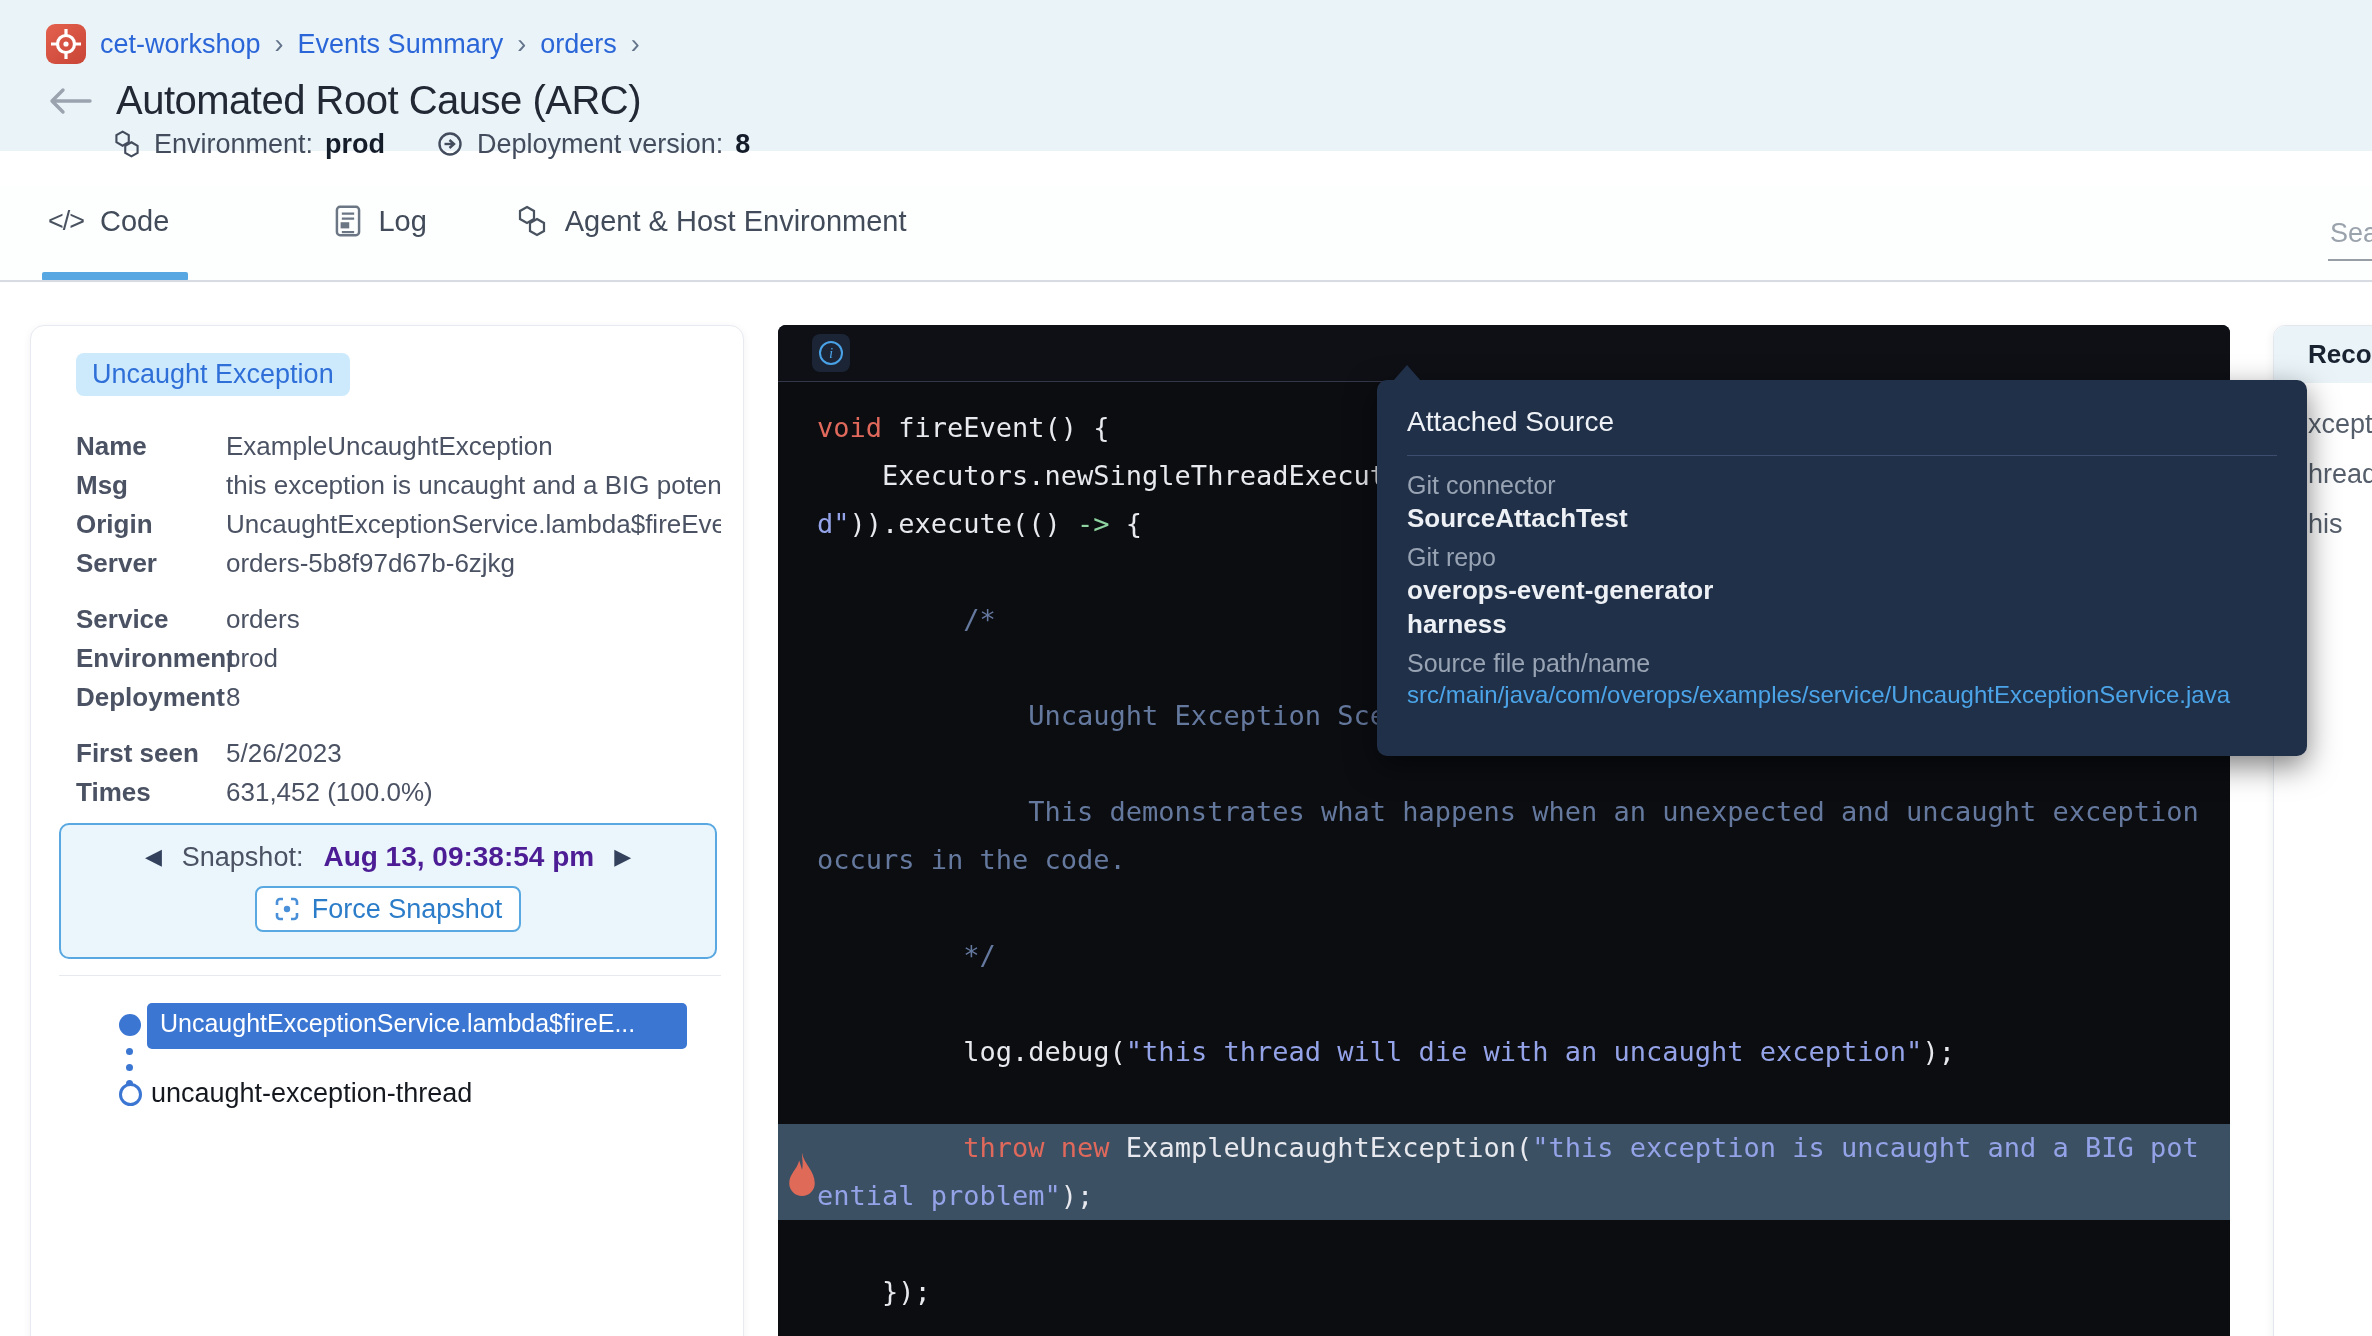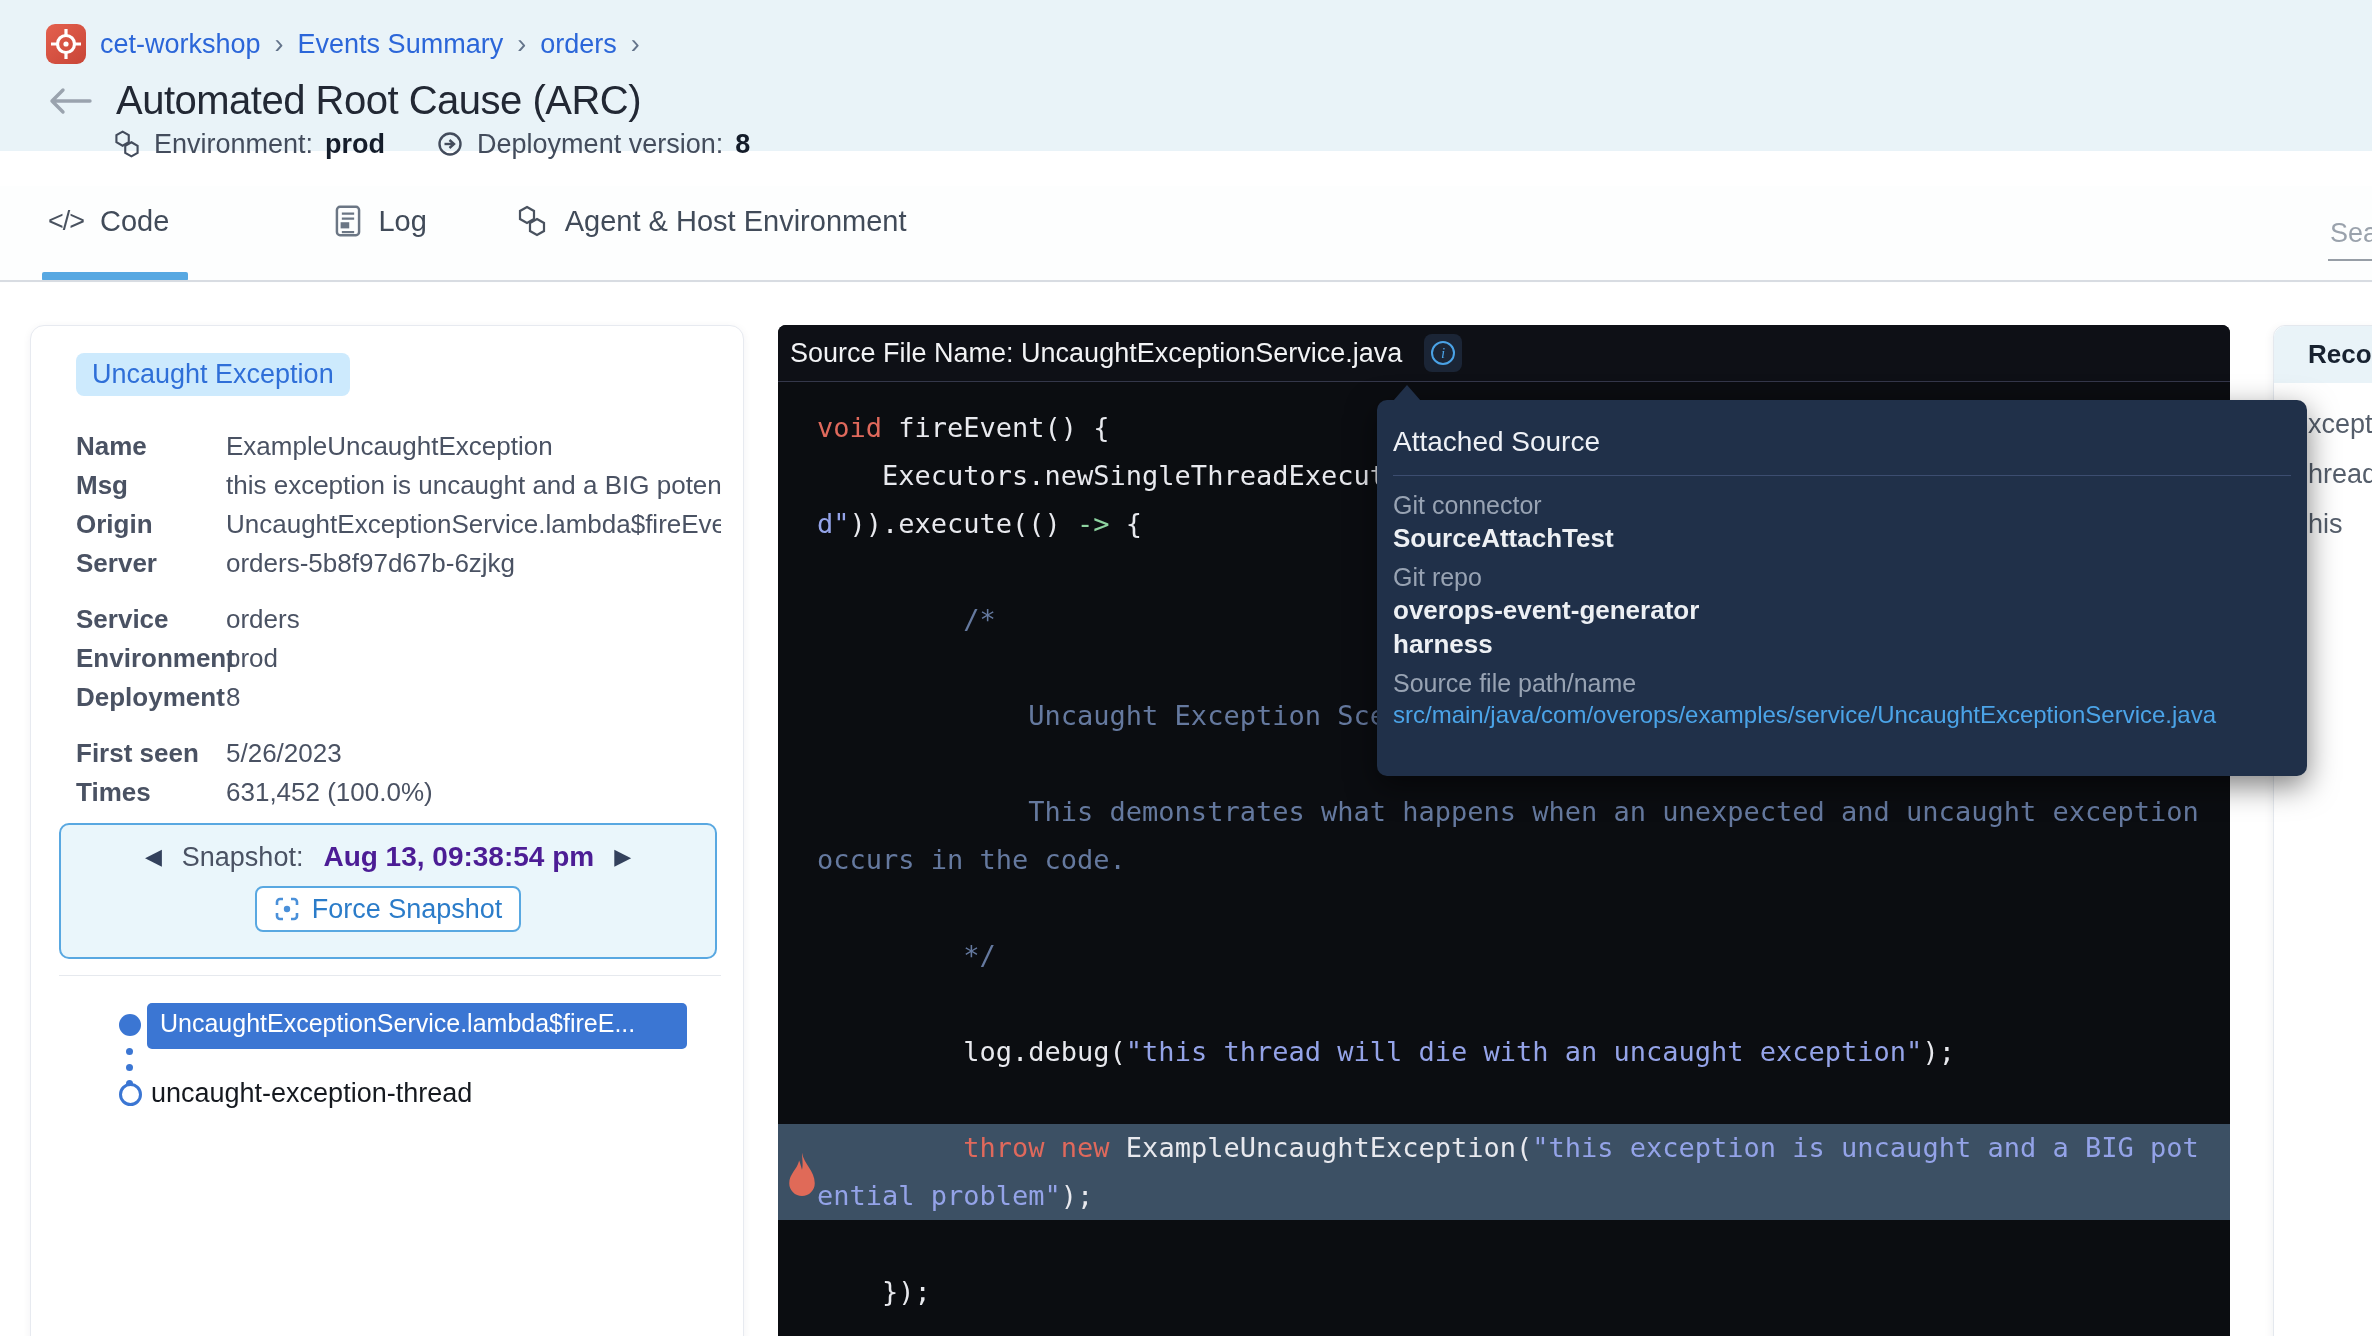--- a/index.html
+++ b/index.html
@@ -70,23 +70,23 @@
       align-items:center;padding-left:12px;}
   .code-header-text{font-size:27px;color:#f2f3f5;}
   .info-btn{margin-left:22px;width:38px;height:38px;border-radius:8px;background:#1b2536;
       display:flex;align-items:center;justify-content:center;cursor:pointer;}
   .code-body{margin-top:22px;font-family:"DejaVu Sans Mono",monospace;font-size:27px;color:#e8e9ee;}
   .code-line{height:48px;line-height:48px;white-space:pre;padding-left:39px;}
   .code-line.hl{background:#3c5064;position:relative;}
   .kw{color:#e0695c;} .str{color:#94a3e8;} .cm{color:#65799f;} .op{color:#8ed3a0;} .pl{color:#e8e9ee;}
   .flame{position:absolute;left:7px;top:26px;z-index:3;}
   
-  .tooltip{position:absolute;left:1377px;top:400px;width:930px;height:376px;background:#203049;
+  .tooltip{position:absolute;left:1377px;top:380px;width:930px;height:376px;background:#203049;
       border-radius:10px;box-shadow:0 10px 30px rgba(0,0,0,.5);z-index:50;
-      padding:26px 16px;box-sizing:border-box;color:#eef1f6;}
+      padding:26px 30px;box-sizing:border-box;color:#eef1f6;}
   .tooltip:before{content:"";position:absolute;left:16px;top:-15px;border-left:14px solid transparent;
       border-right:14px solid transparent;border-bottom:16px solid #203049;}
   .tt-title{font-size:28px;color:#eef1f6;}
   .tt-sep{height:1px;background:#3c4d70;margin:17px 0 15px 0;}
   .tt-label{font-size:25px;color:#98a3b3;margin-top:9px;}
   .tt-value{font-size:26px;font-weight:700;color:#edf0f4;margin-top:3px;}
   .tt-value.link{color:#4ba4e8;font-weight:400;font-size:24px;cursor:pointer;}
   
   .right-panel{position:absolute;left:2273px;top:325px;width:140px;height:1180px;background:#fff;
       border:1px solid #e4e8ee;border-radius:12px 0 0 0;z-index:5;box-shadow:-2px 2px 8px rgba(15,30,60,.05);}
@@ -244,21 +244,20 @@
         <i></i>
         <i></i>
         <i></i>
       </div>
     <div class="stack-ring"></div>
     <div class="stack-thread">uncaught-exception-thread</div>
   </div>
 
   <div class="code-panel">
     <div class="code-header">
-      <span class="code-header-text">Source File Name: UncaughtExceptionService.java</span>
       <span class="info-btn">
         <svg width="26" height="26" viewBox="0 0 26 26">
           <circle cx="13" cy="13" r="11" fill="none" stroke="#4aa2e6" stroke-width="2"></circle>
           <text x="13" y="18" text-anchor="middle" font-family="Liberation Serif, serif" font-style="italic" font-size="15" fill="#4aa2e6">i</text>
         </svg>
       </span>
     </div>
     <div class="code-body" id="code-body">
         <div class="code-line"><span class="kw">void</span><span class="pl"> fireEvent() {</span></div>
         <div class="code-line"><span class="pl">    Executors.newSingleThreadExecutor(r -&gt; new Thread(r, </span><span class="str">"uncaught-exception-threa</span></div>

